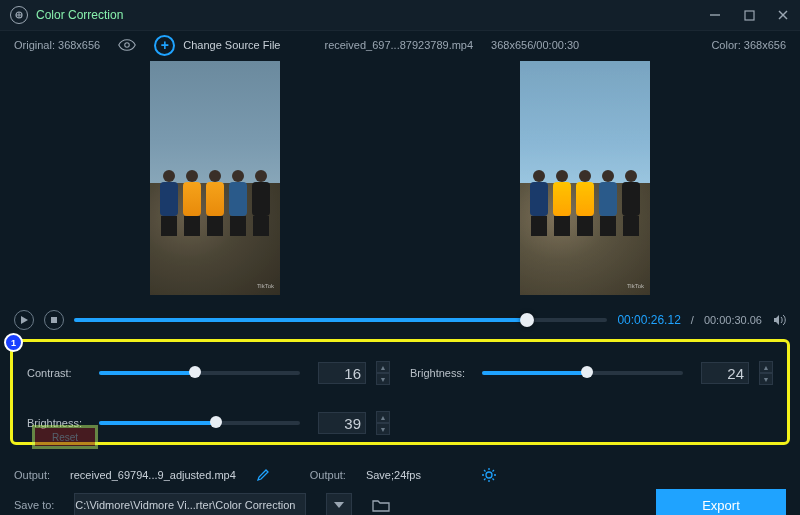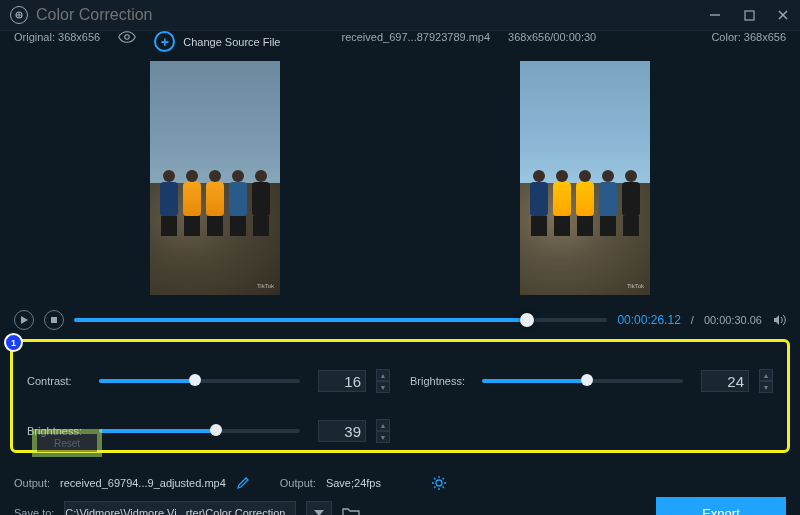--- a/index.html
+++ b/index.html
@@ -1,22 +1,22 @@
 <!DOCTYPE html>
 <html><head>
 <meta charset="utf-8">
 <style>
   html,body{margin:0;padding:0;width:800px;height:515px;background:#0d1a24;font-family:"Segoe UI",Arial,sans-serif;color:#b8c0c8;font-size:11px;overflow:hidden}
   .titlebar{height:30px;background:#121f2a;display:flex;align-items:center;padding:0 10px;border-bottom:1px solid #1a2732}
   .titlebar .logo{width:16px;height:16px;border:1.5px solid #9aa6b2;border-radius:50%;margin-right:8px;display:flex;align-items:center;justify-content:center}
   .titlebar .logo svg{width:10px;height:10px}
-  .titlebar .title{color:#737373;font-size:16px}
+  .titlebar .title{color:#86efac;font-size:12px}
   .winbtns{margin-left:auto;display:flex;gap:20px;color:#9aa6b2}
   .winbtn{width:14px;height:14px;display:flex;align-items:center;justify-content:center;cursor:pointer}
-  .topbar{height:28px;display:flex;align-items:flex-start;padding:0 14px;gap:18px;font-size:11px}
+  .topbar{height:28px;display:flex;align-items:center;padding:0 14px;gap:18px;font-size:11px}
   .topbar .orig{color:#9aa6b2}
   .eye{width:18px;height:12px;color:#9aa6b2}
   .plus-circle{width:17px;height:17px;border:2px solid #1fa3ff;border-radius:50%;display:flex;align-items:center;justify-content:center;color:#1fa3ff;font-weight:bold;font-size:14px;line-height:1}
   .csf{color:#c8d0d8}
   .fname{color:#9aa6b2}
   .dims{color:#9aa6b2}
   .outlbl{margin-left:auto;color:#9aa6b2}
   .previews{height:242px;display:flex;justify-content:center;gap:240px;padding:2px 0 0 0;position:relative}
   .frame{width:130px;height:234px;background:#2a2a2a;position:relative;overflow:hidden}
   
@@ -39,32 +39,32 @@
   .circ{width:18px;height:18px;border:1.5px solid #6a7a88;border-radius:50%;display:flex;align-items:center;justify-content:center;cursor:pointer}
   .circ svg{width:8px;height:8px}
   .timeline{flex:1;height:4px;background:#273542;border-radius:2px;position:relative}
   .timeline .prog{position:absolute;left:0;top:0;bottom:0;background:#1fa3ff;border-radius:2px;width:85%}
   .timeline .knob{position:absolute;top:-5px;width:14px;height:14px;border-radius:50%;background:#e8eef4;left:calc(85% - 7px);box-shadow:0 0 4px rgba(0,0,0,.5)}
   .timecur{color:#1fa3ff;font-size:12px}
   .timedur{color:#9aa6b2;font-size:11px}
   .spk{color:#9aa6b2}
   .panel-wrap{position:relative;margin:2px 10px 0 10px}
   .marker{position:absolute;left:-6px;top:-6px;width:15px;height:15px;border-radius:50%;background:#1a3fff;border:2px solid #fff;color:#fff;font-size:9px;font-weight:bold;display:flex;align-items:center;justify-content:center;z-index:5}
-  .panel{border:3px solid #f2f21a;border-radius:6px;height:88px;padding:20px 14px 0 14px;background:#0d1a24;display:grid;grid-template-columns:1fr 1fr;column-gap:20px;row-gap:12px}
+  .panel{border:3px solid #f2f21a;border-radius:6px;height:88px;padding:12px 14px 0 14px;background:#0d1a24;display:grid;grid-template-columns:1fr 1fr;column-gap:20px;row-gap:12px}
   .row{display:flex;align-items:center;gap:8px}
   .row .lbl{width:64px;color:#b8c0c8;font-size:11px}
   .slider{flex:1;height:4px;background:#273542;border-radius:2px;position:relative;margin-right:10px}
   .slider .fill{position:absolute;left:0;top:0;bottom:0;background:#1fa3ff;border-radius:2px}
   .slider .sk{position:absolute;top:-5px;width:12px;height:12px;border-radius:50%;background:#e8eef4}
   .numbox{width:42px;height:20px;background:#1a2732;border:1px solid #2a3846;display:flex;align-items:center;justify-content:flex-end;padding-right:4px;color:#c8d0d8;font-size:15px}
   .steppers{display:flex;flex-direction:column;margin-left:2px}
   .steppers span{width:12px;height:10px;background:#1a2732;border:1px solid #2a3846;display:flex;align-items:center;justify-content:center;color:#6a7a88;font-size:7px;cursor:pointer}
-  .reset{position:absolute;left:22px;bottom:-4px;width:60px;height:18px;background:#404040;color:#9aa6b2;font-size:10px;display:flex;align-items:center;justify-content:center;border:5px solid #bef264;opacity:.5}
+  .reset{position:absolute;left:22px;bottom:-4px;width:60px;height:18px;background:#7f1d1d;color:#9aa6b2;font-size:10px;display:flex;align-items:center;justify-content:center;border:3px solid #bef264;opacity:.5}
   .footer{margin-top:14px;padding:4px 14px}
-  .frow{display:flex;align-items:center;gap:10px;height:24px;font-size:11px;color:#9aa6b2}
+  .frow{display:flex;align-items:center;gap:20px;height:24px;font-size:11px;color:#9aa6b2}
   .frow .k{color:#9aa6b2}
   .frow .v{color:#c8d0d8}
   .pen{color:#1fa3ff;cursor:pointer}
   .gear{color:#1fa3ff;cursor:pointer}
   .pathbox{background:#1a2732;border:1px solid #2a3846;padding:3px 0;color:#c8d0d8;height:16px;display:flex;align-items:center;width:230px;overflow:hidden;white-space:nowrap}
   .dd{width:24px;height:22px;background:#1a2732;border:1px solid #2a3846;display:flex;align-items:center;justify-content:center;cursor:pointer}
   .fold{color:#9aa6b2;cursor:pointer}
   .export{margin-left:auto;width:130px;height:32px;background:#1fa3ff;color:#fff;font-size:13px;border:none;display:flex;align-items:center;justify-content:center;cursor:pointer;position:absolute;top:-4px;right:0}
   .frow2{position:relative;margin-top:6px}
   svg{display:block}
@@ -105,21 +105,21 @@
   <span>
     <svg class="eye" viewBox="0 0 24 16">
         <path d="M1 8c3-6 8-7 11-7s8 1 11 7c-3 6-8 7-11 7S4 14 1 8z" fill="none" stroke="#9aa6b2" stroke-width="1.4"></path>
         <circle cx="12" cy="8" r="3" fill="none" stroke="#9aa6b2" stroke-width="1.4"></circle>
       </svg>
   </span>
   <span style="display:flex;align-items:center;gap:8px">
     <span class="plus-circle">+</span>
     <span class="csf">Change Source File</span>
   </span>
-  <span class="fname" style="margin-left:43px">received_697...87923789.mp4</span>
+  <span class="fname" style="margin-left:26px">received_697...87923789.mp4</span>
   <span class="dims">368x656/00:00:30</span>
   <span class="outlbl">Color:  368x656</span>
 </div>
 
 <div class="previews">
   <div class="frame left">
     <div class="sky"></div>
       <div class="rocks"></div>
     <div class="people">
       <div class="person">

